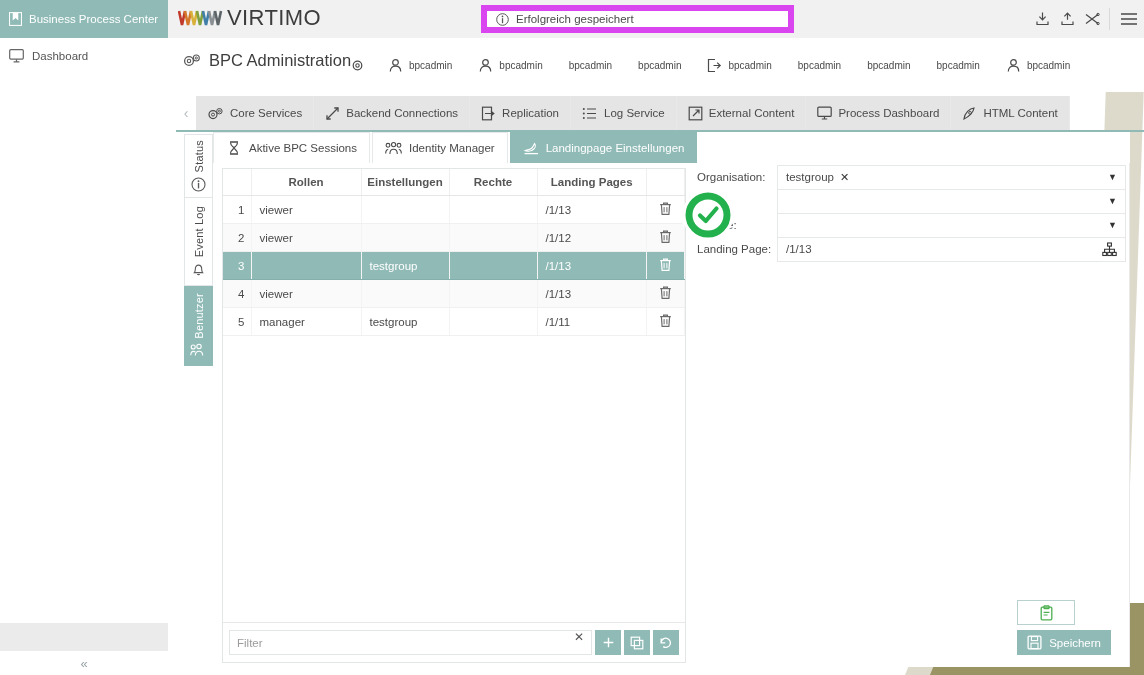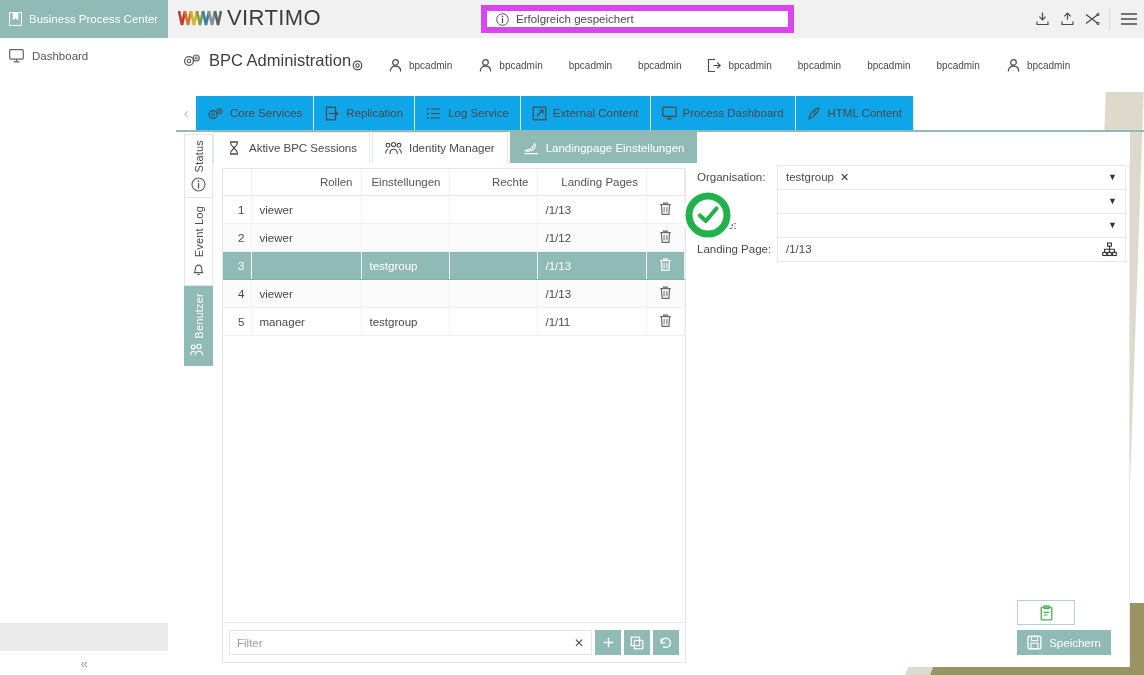--- a/index.html
+++ b/index.html
@@ -116,21 +116,21 @@
   .navtabs{
     position:absolute; left:176px; top:96px; right:0; height:34px;
     display:flex; align-items:stretch; z-index:8;
   }
   .nav-arrow{
     width:20px; display:flex; align-items:center; justify-content:center;
     color:#b4bcbe; font-size:14px; cursor:pointer; background:transparent;
   }
   .nt{
     display:flex; align-items:center; gap:6px; padding:0 11px;
-    background:#0ea5e9; border-right:1px solid #e8e8e8; font-size:11.5px;
+    background:#e5e5e5; border-right:1px solid #e8e8e8; font-size:11.5px;
     color:#4a4a4a; cursor:pointer; white-space:nowrap;
   }
   .nt.active{ background:#8fbab6; color:#fff; }
   .navtabs-underline{
     position:absolute; left:176px; top:130px; right:0; height:2px;
     background:#8fbab6; z-index:8;
   }
 
   
   .vtabs{
@@ -166,22 +166,22 @@
 
   .panelbody{ position:relative; height:calc(100% - 31px); }
 
   
   .tablewrap{
     position:absolute; left:9px; top:5px; width:464px; bottom:4px;
     border:1px solid #e2e6e6; background:#fff; display:flex; flex-direction:column;
   }
   table.grid{ width:100%; border-collapse:collapse; table-layout:fixed; }
   table.grid th{
-    font-weight:400; font-size:11.5px; color:#555; text-align:right;
-    padding:7px 8px; border-bottom:1px solid #e6e6e6; border-right:1px solid #efefef;
+    font-weight:700; font-size:11.5px; color:#555; text-align:center;
+    padding:7px 0; border-bottom:1px solid #e6e6e6; border-right:1px solid #efefef;
     background:#fff;
   }
   table.grid td{
     font-size:11.5px; color:#4a4a4a; padding:5px 8px;
     border-bottom:1px solid #f0f0f0; border-right:1px solid #f4f4f4;
     height:21px; overflow:hidden; white-space:nowrap;
   }
   table.grid tr.alt td{ background:#fafafa; }
   table.grid tr.sel td{ background:#8fbab6; color:#fff; border-bottom-color:#83b0ac; }
   .c-idx{ width:28px; text-align:right; color:#7a7a7a; padding-right:6px !important; background:#fff;}
@@ -190,21 +190,21 @@
   th.c-idx{ background:#fff; }
   .c-del{ width:38px; text-align:center; }
   .trash{ cursor:pointer; display:inline-block; }
 
   .spacer-fill{ flex:1; }
 
   .tablefoot{
     border-top:1px solid #e8e8e8; padding:7px 6px; display:flex; gap:0; align-items:center;
   }
   .filterbox{
-    flex:1; height:25px; border:1px solid #e2e6e6; display:flex; align-items:center;
+    flex:1; height:25px; border:1px solid #e2e6e6; display:flex; 
     padding:0 7px; gap:6px; background:#fff;
   }
   .filterbox input{
     flex:1; border:none; outline:none; font-size:11.5px; color:#555;
     font-family:"Liberation Sans", sans-serif; background:transparent;
   }
   .filterbox input::placeholder{ color:#9b9b9b; }
   .fx{ color:#555; cursor:pointer; font-size:12px; line-height:1; }
   .tbtn{
     width:26px; height:25px; background:#8fbab6; color:#fff;
@@ -408,20 +408,28 @@
   <div class="navtabs" id="navtabs">
       <div class="nav-arrow">‹</div>
       <div class="nt">
         <svg width="17" height="15" viewBox="0 0 17 15">
           <circle cx="6" cy="8.6" r="4" fill="none" stroke="#4a4a4a" stroke-width="1.2"></circle>
           <circle cx="6" cy="8.6" r="1.5" fill="none" stroke="#4a4a4a" stroke-width="1"></circle>
           <circle cx="12.4" cy="5.2" r="2.7" fill="none" stroke="#4a4a4a" stroke-width="1"></circle>
           <circle cx="12.4" cy="5.2" r="1" fill="none" stroke="#4a4a4a" stroke-width="0.9"></circle>
         </svg>
         <span>Core Services</span>
+      </div>
+      <div class="nt">
+        <svg width="15" height="15" viewBox="0 0 15 15">
+          <path d="M2 13 L13 2" stroke="#4a4a4a" stroke-width="1.3" fill="none"></path>
+          <path d="M9.3 2 L13 2 L13 5.7" stroke="#4a4a4a" stroke-width="1.3" fill="none"></path>
+          <path d="M2 9.3 L2 13 L5.7 13" stroke="#4a4a4a" stroke-width="1.3" fill="none"></path>
+        </svg>
+        <span>Backend Connections</span>
       </div>
       <div class="nt">
         <svg width="15" height="15" viewBox="0 0 15 15">
           <rect x="1.5" y="1.2" width="9" height="12.6" fill="none" stroke="#4a4a4a" stroke-width="1.2"></rect>
           <path d="M4 7.5 H12.5 M10 5.3 L12.8 7.5 L10 9.7" fill="none" stroke="#4a4a4a" stroke-width="1.2"></path>
         </svg>
         <span>Replication</span>
       </div>
       <div class="nt">
         <svg width="16" height="15" viewBox="0 0 16 15">

